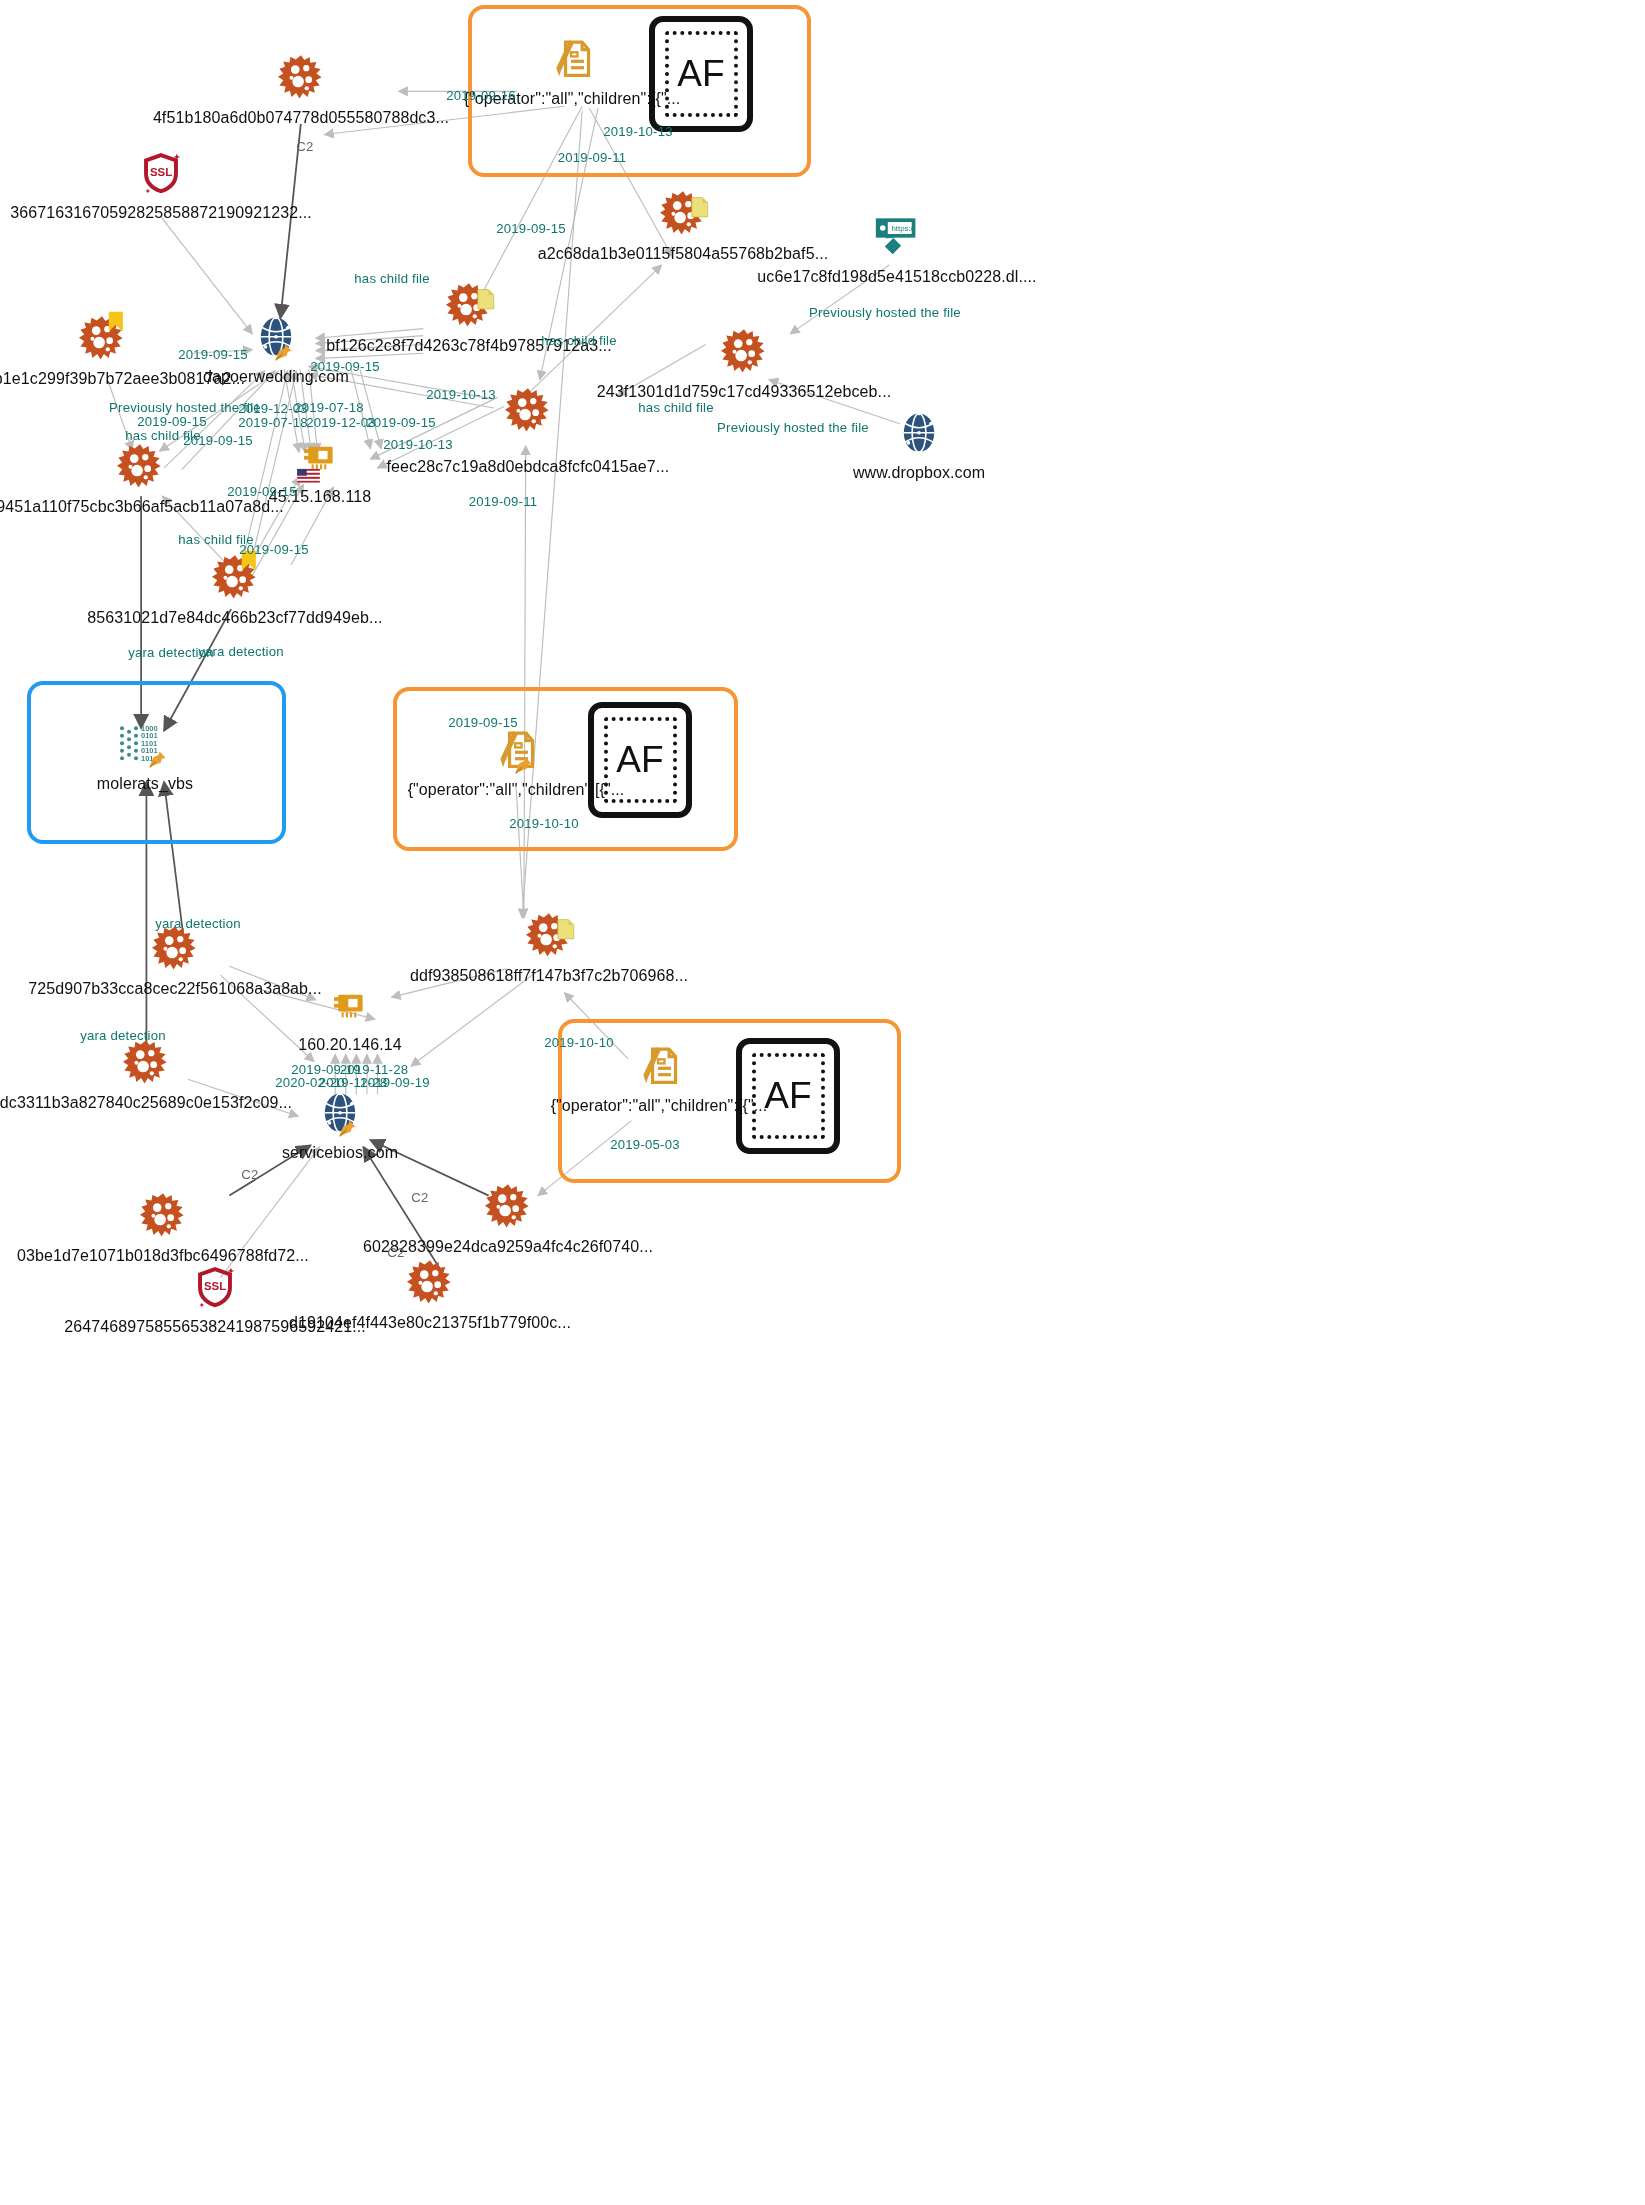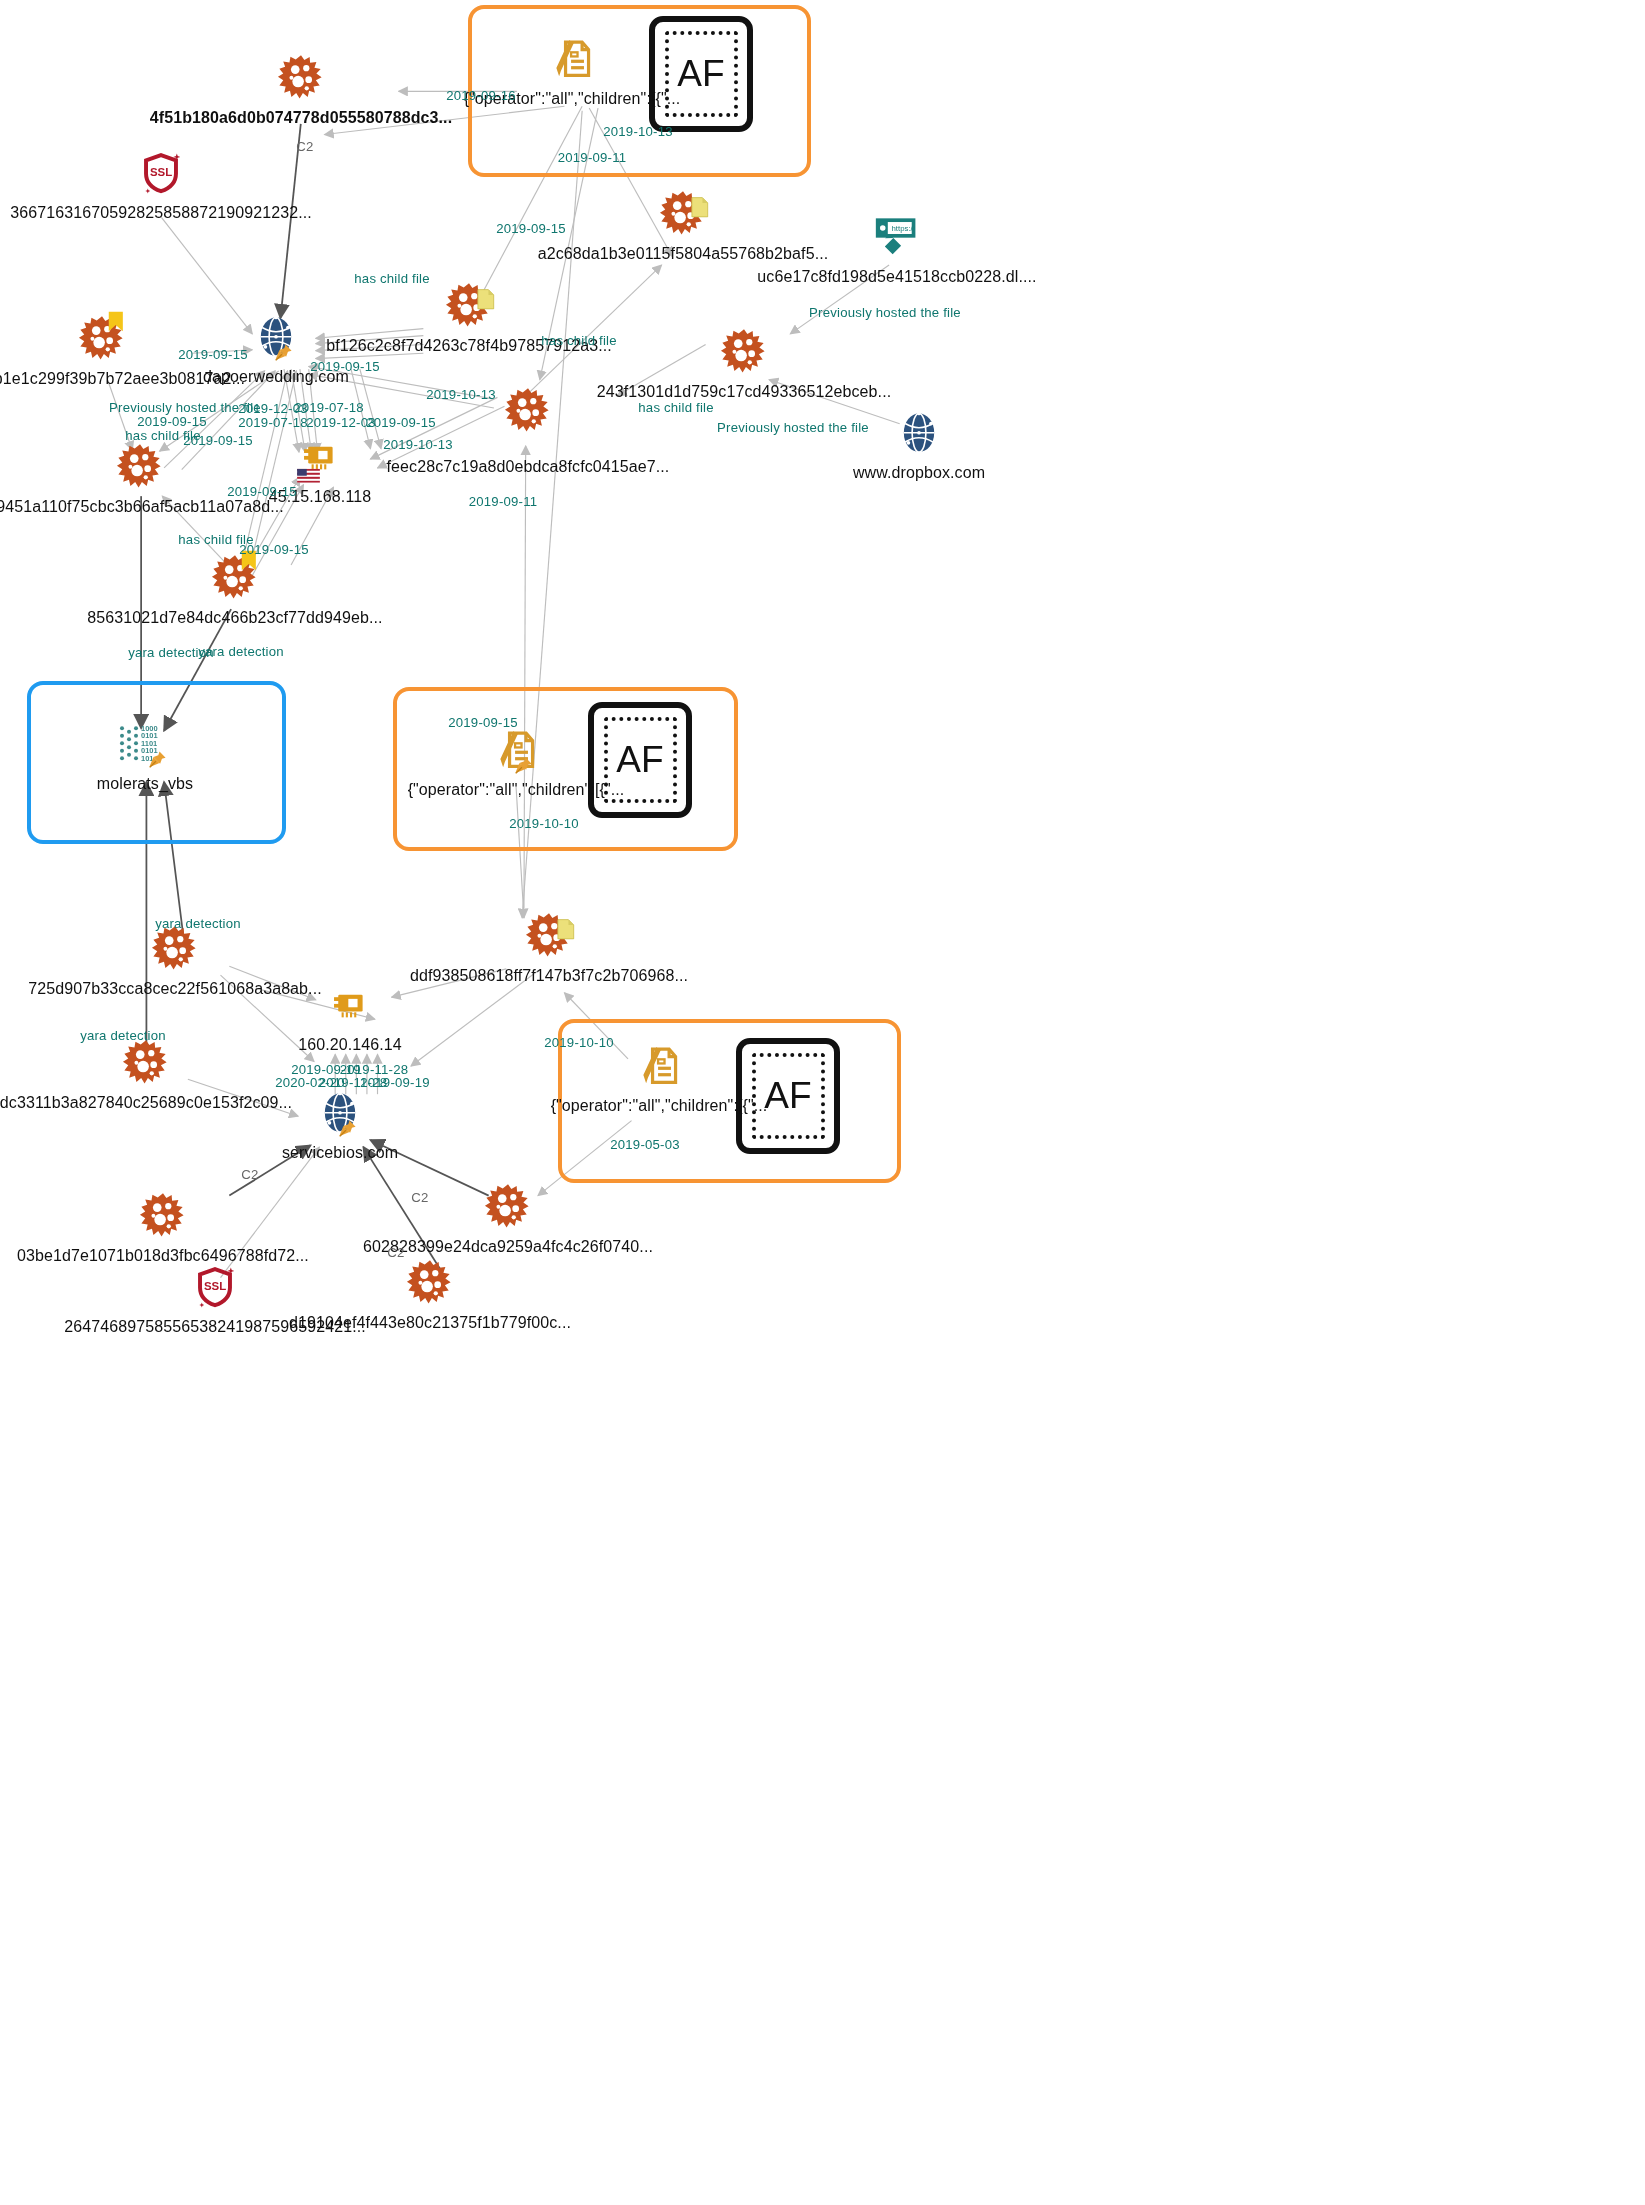--- a/index.html
+++ b/index.html
@@ -134,21 +134,21 @@
           <span>AF</span>
         </div>
       </div>
       <div class="af-badge" style="left: 788px; top: 1096px;">
         <div class="inner">
           <span>AF</span>
         </div>
       </div>
     </div>
   <div id="nodes-layer">
-      <div class="node" style="left: 301px; top: 88px; font-weight: bold;">
+      <div class="node" style="left: 301px; top: 88px;">
         <div class="ico">
           <svg width="48" height="48" viewBox="0 0 100 100">
   <path fill="#c4511f" d="M50 3 L57 13 L68 7 L69 19 L82 17 L78 29 L91 32 L82 41 L93 49 L81 55 L89 66 L76 68 L79 81 L67 77 L64 90 L54 82 L47 93 L40 82 L30 90 L27 77 L15 81 L18 68 L5 66 L13 55 L2 48 L13 41 L5 31 L17 27 L13 16 L26 18 L28 6 L39 12 Z"></path>
   <circle cx="38" cy="33" r="9" fill="#fff"></circle>
             <circle cx="61" cy="30" r="6.5" fill="#fff"></circle>
   <circle cx="44" cy="58" r="12" fill="#fff"></circle>
             <circle cx="66" cy="54" r="7" fill="#fff"></circle>
   <circle cx="62" cy="72" r="4.5" fill="#fff"></circle>
             <circle cx="30" cy="50" r="4" fill="#fff"></circle>
   </svg>

